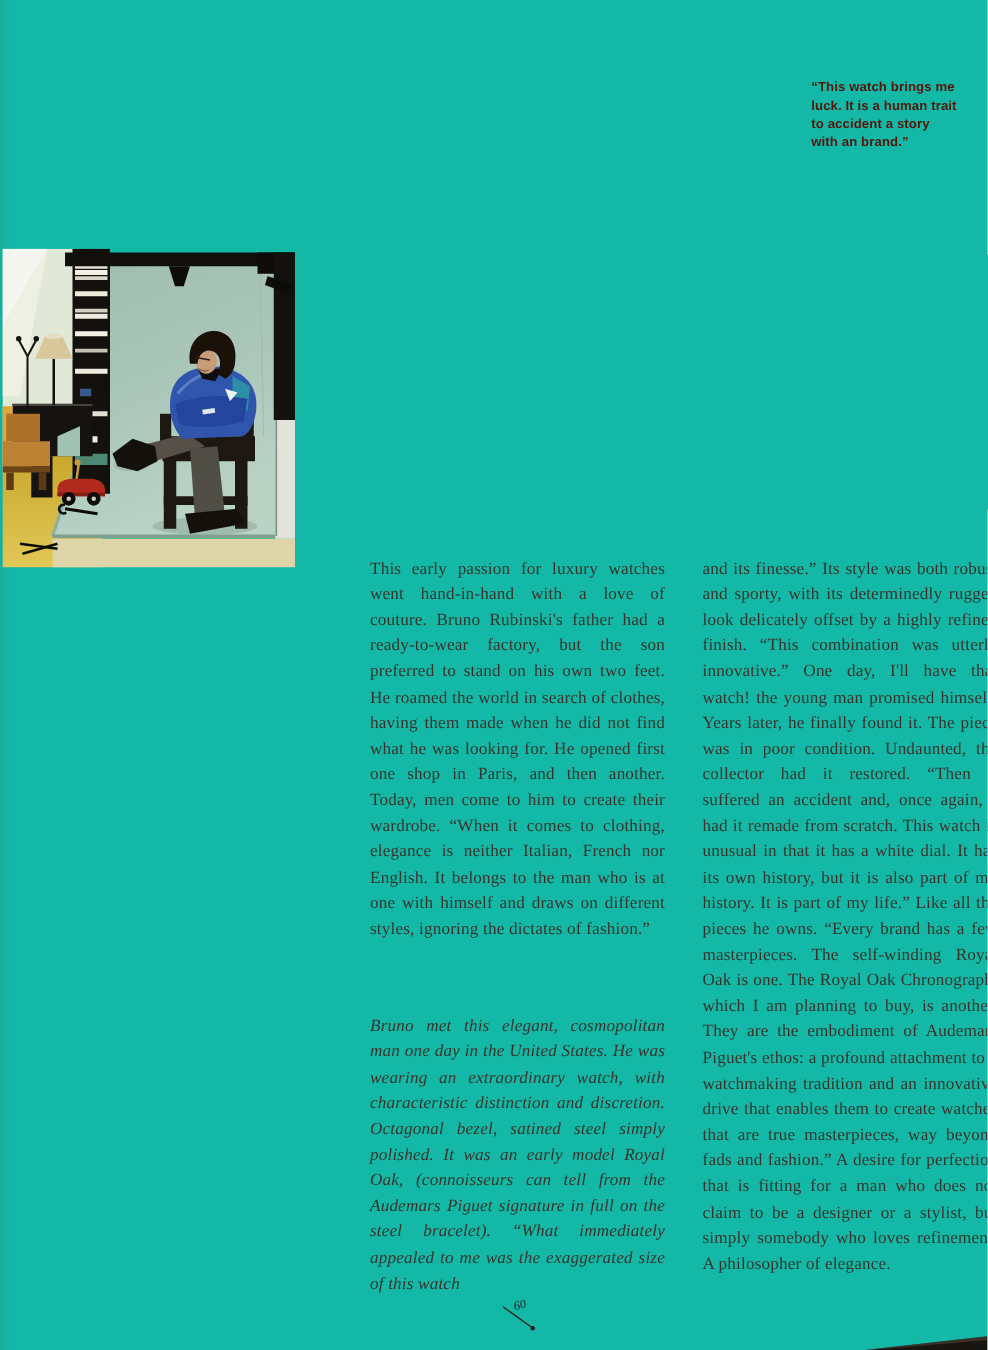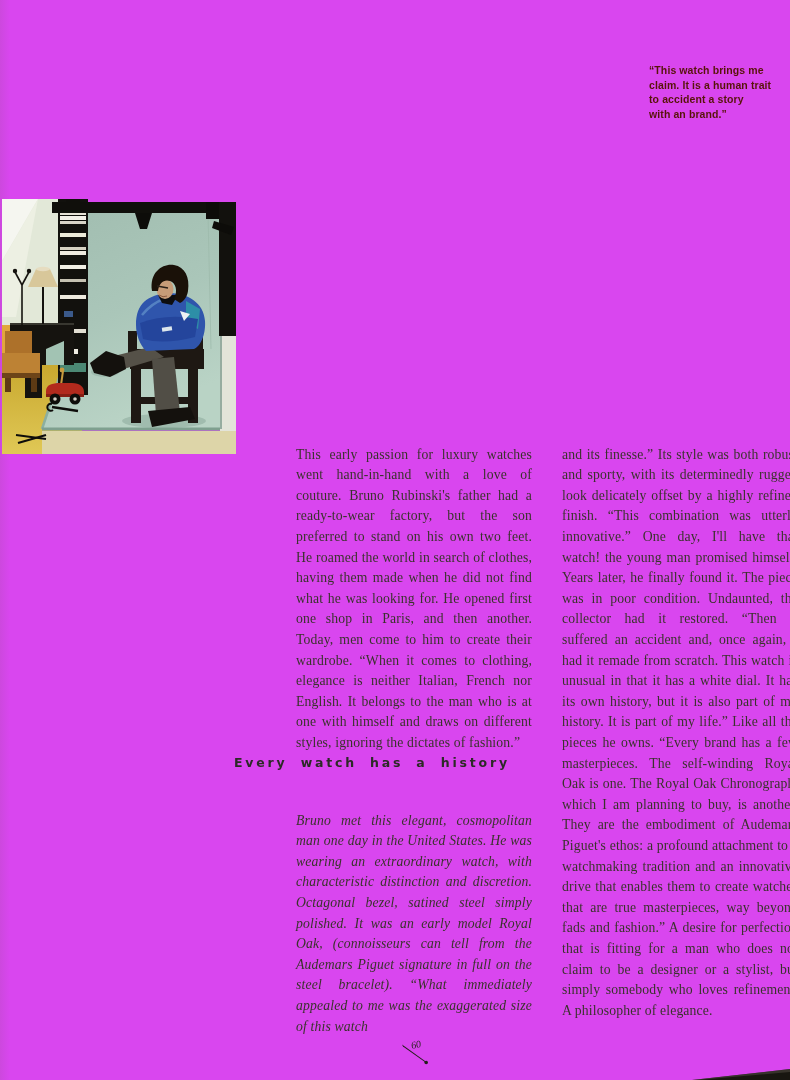--- a/index.html
+++ b/index.html
@@ -1,18 +1,18 @@
 <!DOCTYPE html>
 <html><head>
 <meta charset="utf-8">
 <style>
   html,body { margin:0; padding:0; background:#e8e6e0; }
   .page {
     position:relative; width:790px; height:1080px; margin:0 auto;
-    background:#d946ef; overflow:hidden;
+    background:#14b8a6; overflow:hidden;
     font-family:"Liberation Serif", serif;
   }
   .page::before { 
     content:""; position:absolute; left:0; top:0; bottom:0; width:10px;
     background:linear-gradient(to right, rgba(95,90,72,.10), rgba(95,90,72,0));
     pointer-events:none;
   }
   .pull-quote {
     position:absolute; left:649px; top:63px; width:140px;
     font-family:"Liberation Sans", sans-serif; font-weight:bold;
@@ -44,21 +44,21 @@
   }
   .corner-wedge { position:absolute; right:0; bottom:0; width:98px; height:12px; }
 </style>
 </head>
 <body>
 
 <div class="page">
 
   <div class="pull-quote">
     <div>“This watch brings me</div>
-    <div>claim. It is a human trait</div>
+    <div>luck. It is a human trait</div>
     <div>to accident a story</div>
     <div>with an brand.”</div>
   </div>
 
   <div class="photo">
     <svg viewBox="0 0 234 255" width="234" height="255" xmlns="http://www.w3.org/2000/svg">
       <defs>
         <linearGradient id="bdrop" x1="0" y1="0" x2="0.35" y2="1">
           <stop offset="0" stop-color="#a1bdb0"></stop>
           <stop offset="0.55" stop-color="#aac6b9"></stop>
@@ -190,21 +190,20 @@
       </g>
       <g stroke="#0e0d0a" stroke-width="2.2">
         <line x1="14" y1="236" x2="44" y2="240"></line>
         <line x1="16" y1="244" x2="44" y2="236"></line>
       </g>
     </svg>
   </div>
 
   <p class="col col-left-p1">This early passion for luxury watches went hand-in-hand with a love of couture. Bruno Rubinski's father had a ready-to-wear factory, but the son preferred to stand on his own two feet. He roamed the world in search of clothes, having them made when he did not find what he was looking for. He opened first one shop in Paris, and then another. Today, men come to him to create their wardrobe. “When it comes to clothing, elegance is neither Italian, French nor English. It belongs to the man who is at one with himself and draws on different styles, ignoring the dictates of fashion.”</p>
 
-  <div class="heading">Every watch has a history</div>
 
   <p class="col col-left-p2">Bruno met this elegant, cosmopolitan man one day in the United States. He was wearing an extraordinary watch, with characteristic distinction and discretion. Octagonal bezel, satined steel simply polished. It was an early model Royal Oak, (connoisseurs can tell from the Audemars Piguet signature in full on the steel bracelet). “What immediately appealed to me was the exaggerated size of this watch</p>
 
   <p class="col col-right">and its finesse.” Its style was both robust and sporty, with its determinedly rugged look delicately offset by a highly refined finish. “This combination was utterly innovative.” One day, I'll have that watch! the young man promised himself. Years later, he finally found it. The piece was in poor condition. Undaunted, the collector had it restored. “Then it suffered an accident and, once again, I had it remade from scratch. This watch is unusual in that it has a white dial. It has its own history, but it is also part of my history. It is part of my life.” Like all the pieces he owns. “Every brand has a few masterpieces. The self-winding Royal Oak is one. The Royal Oak Chronograph, which I am planning to buy, is another. They are the embodiment of Audemars Piguet's ethos: a profound attachment to a watchmaking tradition and an innovative drive that enables them to create watches that are true masterpieces, way beyond fads and fashion.” A desire for perfection that is fitting for a man who does not claim to be a designer or a stylist, but simply somebody who loves refinement. A philosopher of elegance.</p>
 
   <div class="page-number-wrap">
     <svg viewBox="0 0 48 32" width="48" height="32" xmlns="http://www.w3.org/2000/svg">
       <polygon points="4,6.5 27,23 29,25.5 5,8.5" fill="#23201a"></polygon>
       <circle cx="28.2" cy="24.5" r="1.8" fill="#23201a"></circle>
     </svg>

